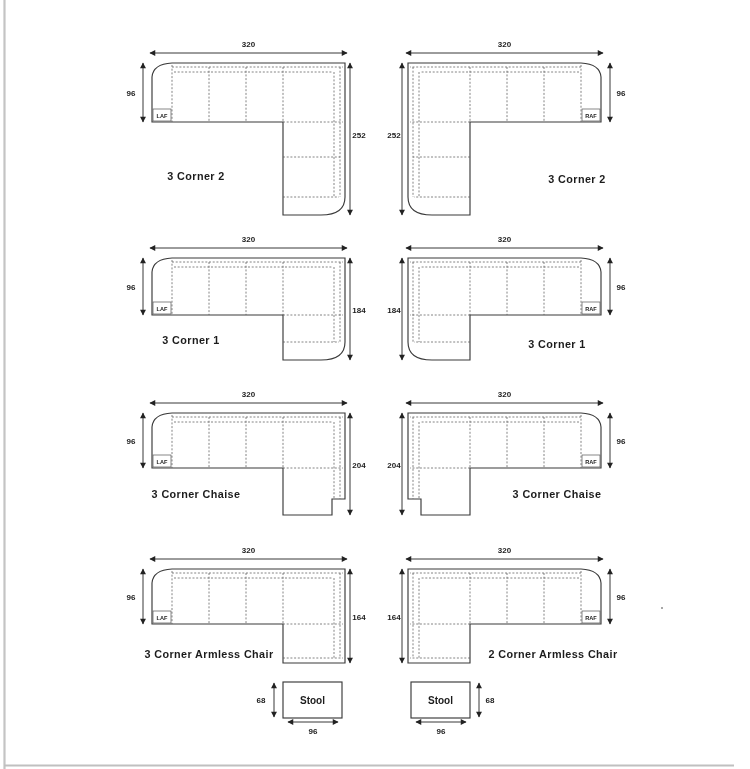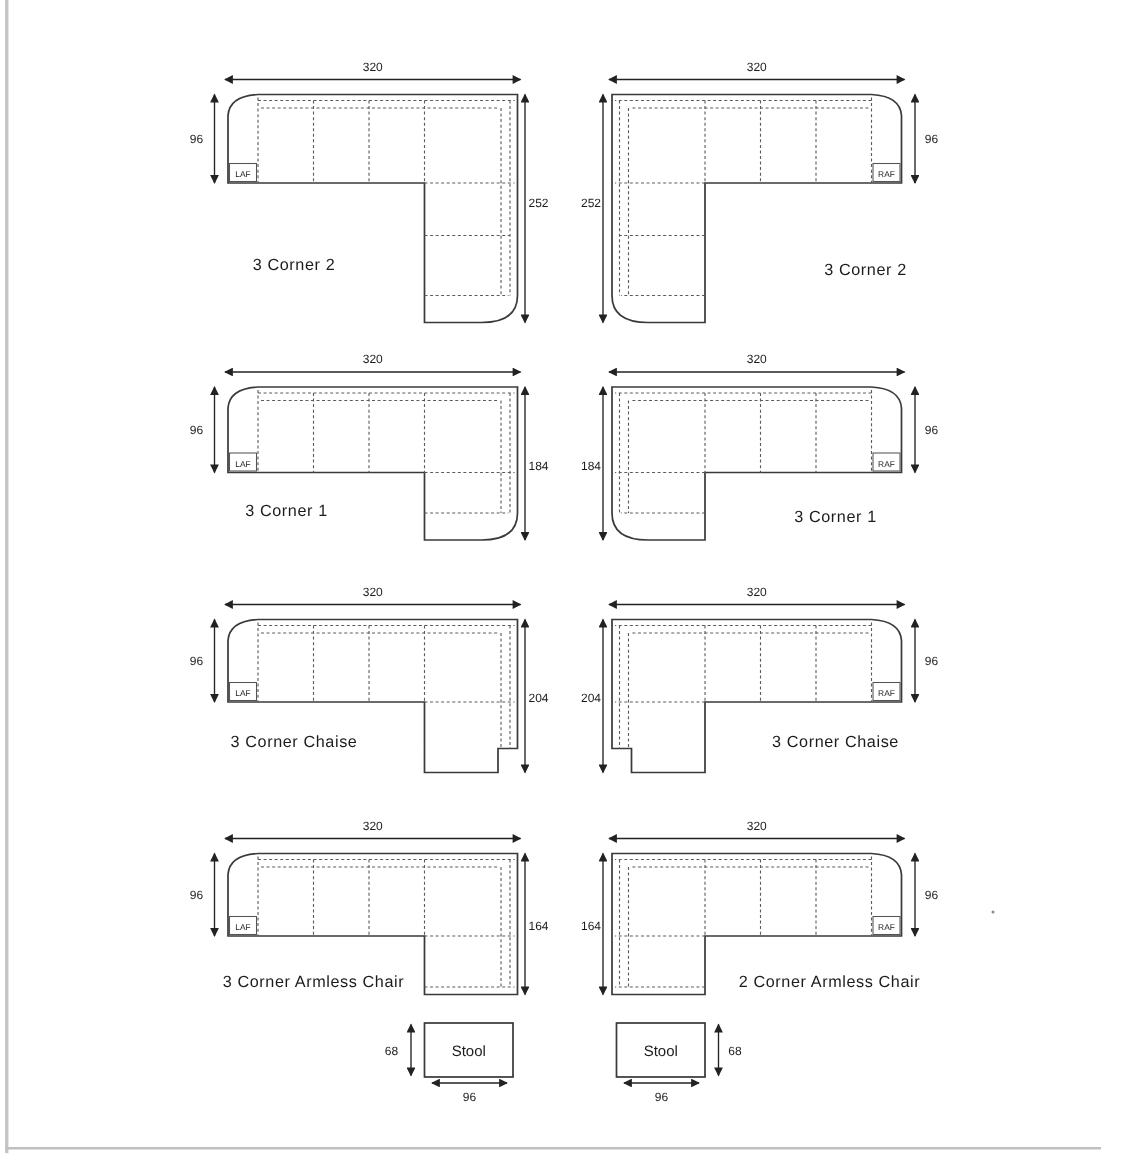--- a/index.html
+++ b/index.html
@@ -1,16 +1,16 @@
 <!DOCTYPE html>
 <html><head>
 <meta charset="utf-8">
 <style>
   html,body{margin:0;padding:0;background:#fff;}
-  .page{position:relative;width:734px;height:769px;background:#ffffff;overflow:hidden;}
+  .page{position:relative;width:734px;height:769px;background:#ffffff;overflow:hidden;font-weight:bold;}
   svg text{fill:#1c1c1c;font-family:"Liberation Sans",sans-serif;}
   .title{font-size:10.8px;letter-spacing:.4px;}
   .dimlab{font-size:8px;}
   .armlab{font-size:5.6px;}
   .stoollab{font-size:10px;}
   .mid{text-anchor:middle;}
   .outline{fill:none;stroke:#3a3a3a;stroke-width:1.15;}
   .dash{fill:none;stroke:#5c5c5c;stroke-width:.75;stroke-dasharray:2 1.7;}
   .dim{fill:none;stroke:#222;stroke-width:.9;}
   .box{fill:none;stroke:#555;stroke-width:.7;}

